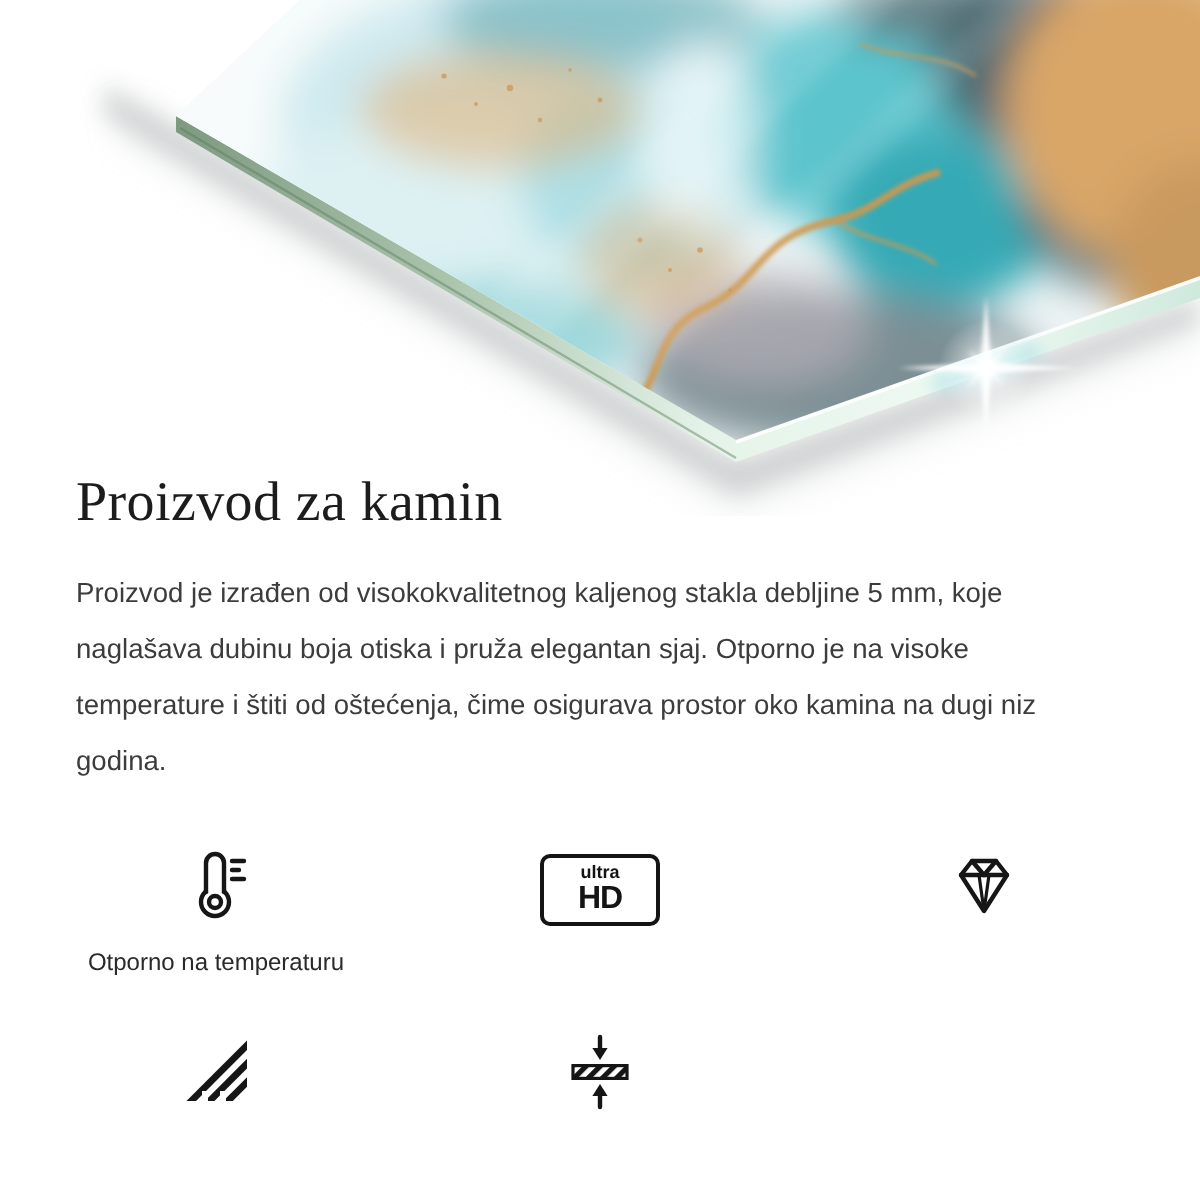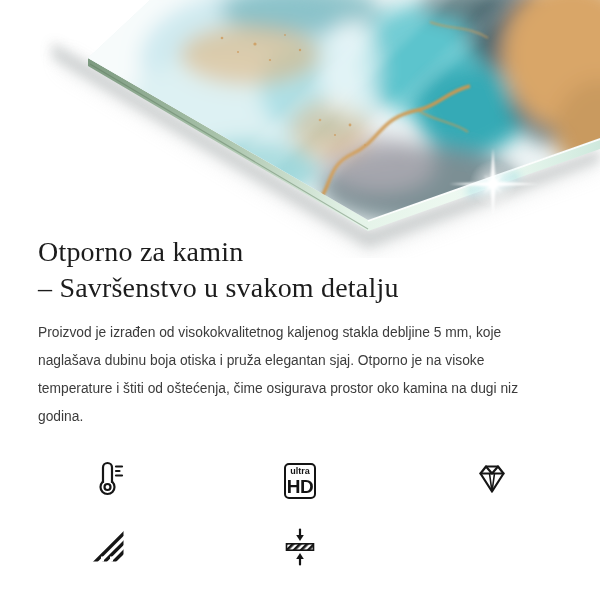--- a/index.html
+++ b/index.html
@@ -21,26 +21,26 @@
   }
   .features{
     margin-top:24px;padding:0 12px;
     display:grid;grid-template-columns:repeat(3,1fr);row-gap:24px;
   }
   .feature{display:flex;flex-direction:column;align-items:center;}
   .icon-wrap{height:44px;display:flex;align-items:flex-end;justify-content:center;}
   .feature .label{margin-top:11px;font-size:12px;color:#2a2a2a;}
   .ficon{stroke:#161616;fill:none;stroke-width:2.2;stroke-linecap:round;stroke-linejoin:round;}
   .uhd{
-    width:32px;height:36px;border:2.6px solid #141414;border-radius:5px;
+    width:60px;height:36px;border:2.6px solid #141414;border-radius:5px;
     display:flex;flex-direction:column;align-items:center;justify-content:center;
     line-height:1;color:#141414;box-sizing:border-box;
   }
   .uhd .t{font-size:9px;font-weight:700;margin-bottom:1px;}
-  .uhd .b{font-size:19px;font-weight:800;letter-spacing:-.5px;}
+  .uhd .b{font-size:16px;font-weight:800;letter-spacing:-.5px;}
 </style>
 </head>
 <body>
 
 <div class="hero">
   <svg width="600" height="258" viewBox="0 0 600 258">
     <defs>
       <clipPath id="plateClip">
           <polygon points="88,58 150,0 600,0 600,138 368,220"></polygon>
         </clipPath>
@@ -138,41 +138,41 @@
         <g transform="rotate(-45)">
             <path d="M0 -13 L1.5 0 L0 13 L-1.5 0 Z" opacity="0.75"></path>
           </g>
       </g>
       <circle r="3.2" fill="#ffffff"></circle>
     </g>
   </svg>
 </div>
 
 <h1 class="title">
-  <span>Otporno za kamin</span>
-  <span>– Savršenstvo u svakom detalju</span>
+  <span>Proizvod za kamin</span>
 </h1>
 
 <p class="desc">Proizvod je izrađen od visokokvalitetnog kaljenog stakla debljine 5 mm, koje naglašava dubinu boja otiska i pruža elegantan sjaj. Otporno je na visoke temperature i štiti od oštećenja, čime osigurava prostor oko kamina na dugi niz godina.</p>
 
 <div class="features">
 
   <div class="feature">
     <div class="icon-wrap">
       <svg width="40" height="40" viewBox="0 0 40 40">
         <g class="ficon">
           <circle cx="19.5" cy="28" r="7"></circle>
           <path d="M15 23 V8.5 A4.5 4.5 0 0 1 24 8.5 V23" fill="#ffffff"></path>
           <circle cx="19.5" cy="28" r="3"></circle>
           <path d="M28 7.5 H34"></path>
             <path d="M28 12 H31.5"></path>
             <path d="M28 16.5 H34"></path>
         </g>
       </svg>
     </div>
+    <div class="label">Otporno na temperaturu</div>
   </div>
 
   <div class="feature">
     <div class="icon-wrap">
       <div class="uhd">
         <span class="t">ultra</span>
         <span class="b">HD</span>
       </div>
     </div>
   </div>

